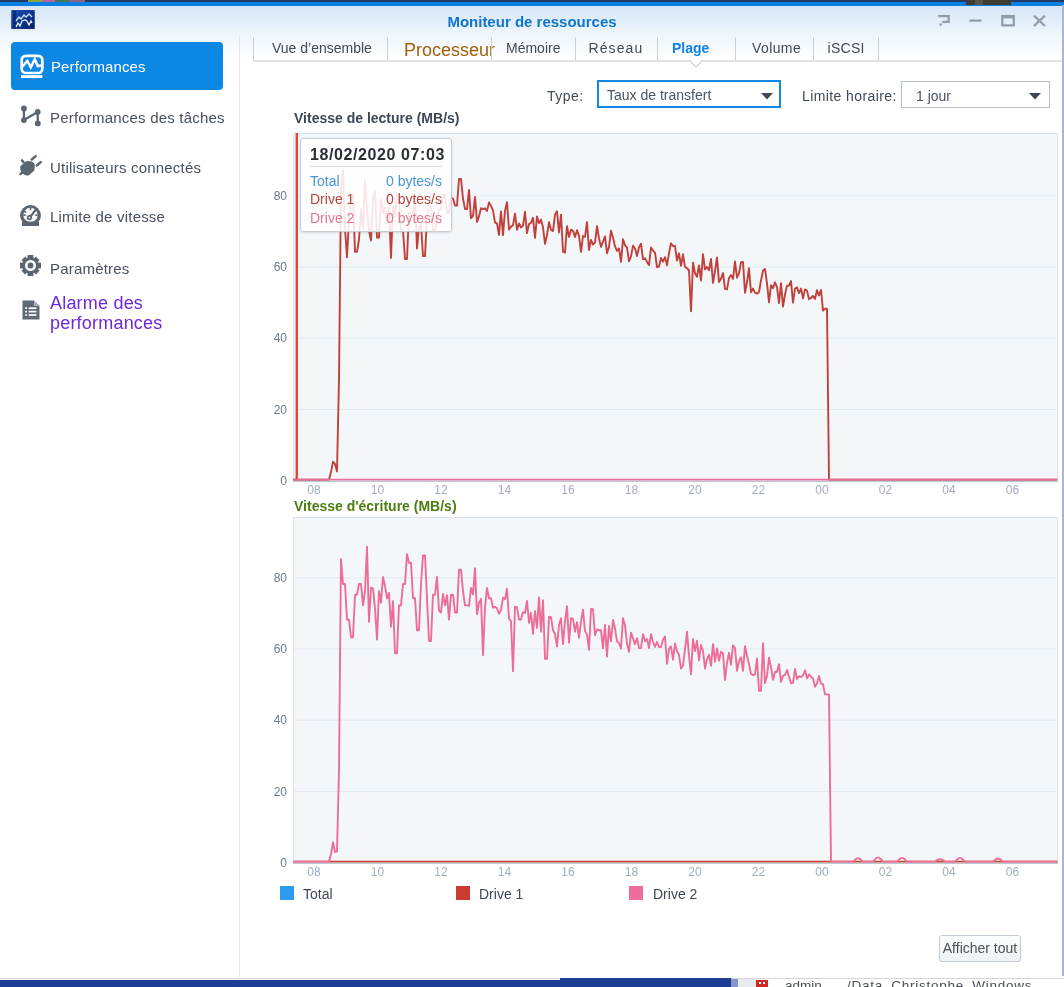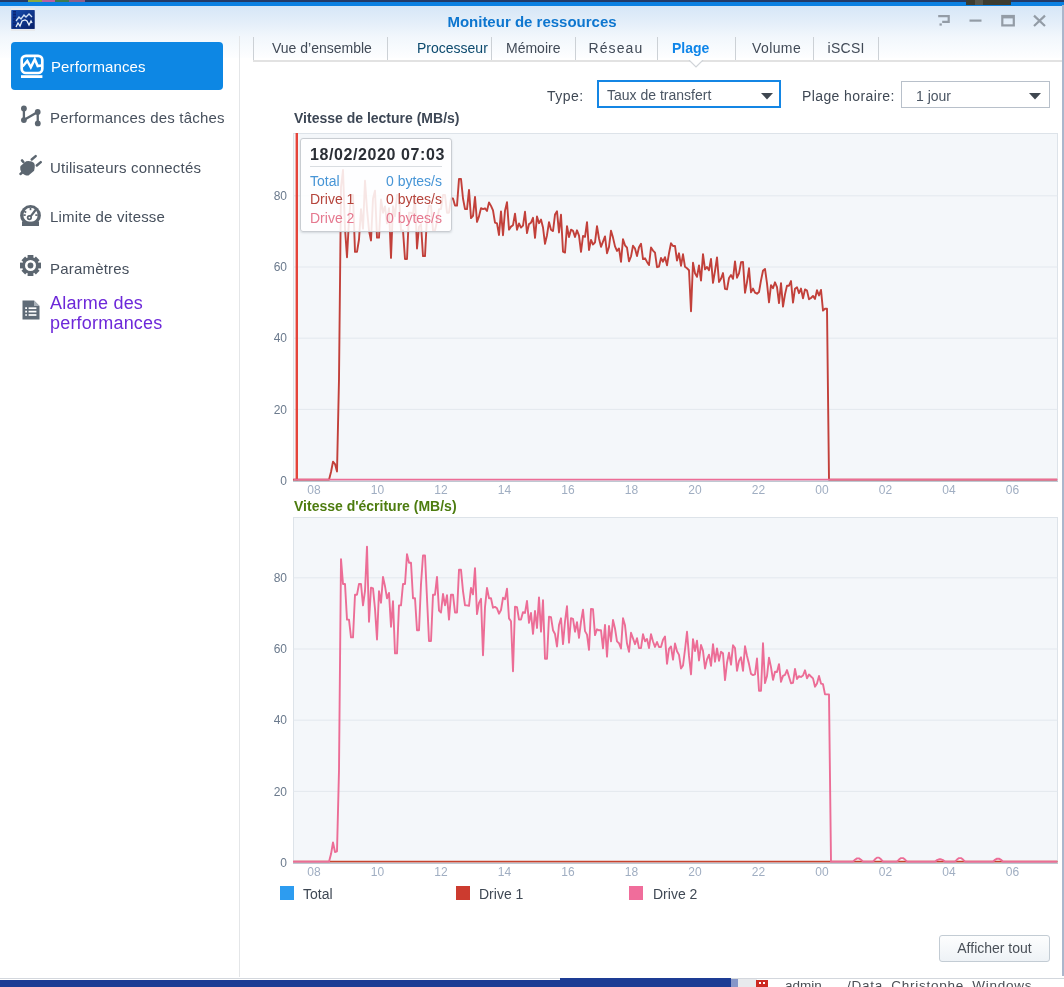--- a/index.html
+++ b/index.html
@@ -134,21 +134,21 @@
     <line x1="5.2" y1="12.6" x2="7" y2="12.6"></line>
         <line x1="8.6" y1="12.6" x2="16.4" y2="12.6"></line>
     <line x1="5.2" y1="16" x2="7" y2="16"></line>
         <line x1="8.6" y1="16" x2="16.4" y2="16"></line>
   </g>
 </svg>
 <div class="abs" style="left:50px;top:294px;font-size:18px;letter-spacing:.2px;color:#6d28d9;line-height:19.5px">Alarme des<br>performances</div>
 
 <div class="abs" style="left:253px;top:60px;width:809px;height:1.5px;background:#e2e2e2"></div>
 <div class="abs" style="left:272px;top:40px;font-size:14px;color:#414a57">Vue d’ensemble</div>
-<div class="abs" style="left:417px;top:40px;font-size:14px;color:#0c4a6e">Processeur</div>
+<div class="abs" style="left:404px;top:40px;font-size:18px;color:#a16207">Processeur</div>
 <div class="abs" style="left:506px;top:40px;font-size:14px;color:#414a57">Mémoire</div>
 <div class="abs" style="left:588.5px;top:40px;font-size:14px;letter-spacing:1.1px;color:#414a57">Réseau</div>
 <div class="abs" style="left:672px;top:40px;font-size:14px;font-weight:bold;color:#0e85e9">Plage</div>
 <div class="abs" style="left:752px;top:40px;font-size:14px;letter-spacing:.4px;color:#414a57">Volume</div>
 <div class="abs" style="left:827.5px;top:40px;font-size:14px;letter-spacing:.3px;color:#414a57">iSCSI</div>
 <div class="abs" style="left:253px;top:37px;width:1px;height:23px;background:#ccd1d6"></div>
 <div class="abs" style="left:387px;top:37px;width:1px;height:23px;background:#ccd1d6"></div>
 <div class="abs" style="left:491px;top:37px;width:1px;height:23px;background:#ccd1d6"></div>
 <div class="abs" style="left:575px;top:37px;width:1px;height:23px;background:#ccd1d6"></div>
 <div class="abs" style="left:657px;top:37px;width:1px;height:23px;background:#ccd1d6"></div>
@@ -158,21 +158,21 @@
 <svg class="abs" style="left:688px;top:60px" width="16" height="8" viewBox="0 0 16 8">
   <path d="M1,0 L8,7 L15,0" fill="#fff" stroke="#d0d4d8" stroke-width="1.2"></path>
 </svg>
 
 <div class="abs" style="left:547px;top:88px;font-size:14px;letter-spacing:.5px;color:#3f4854">Type:</div>
 <div class="abs" style="left:597px;top:80px;width:184px;height:28px;border:2px solid #1486e4;background:#fff"></div>
 <div class="abs" style="left:607px;top:87px;font-size:14px;color:#4a5563">Taux de transfert</div>
 <svg class="abs" style="left:760px;top:92px" width="14" height="8">
       <path d="M1,1 h12 l-6,6.5 z" fill="#3f4750"></path>
     </svg>
-<div class="abs" style="left:802px;top:88px;font-size:14px;letter-spacing:.4px;color:#3f4854">Plage horaire:</div>
+<div class="abs" style="left:802px;top:88px;font-size:14px;letter-spacing:.4px;color:#3f4854">Limite horaire:</div>
 <div class="abs" style="left:901px;top:81px;width:149px;height:27px;border:1px solid #b8c0ca;background:#fff"></div>
 <div class="abs" style="left:916px;top:87.5px;font-size:14px;color:#4a5563">1 jour</div>
 <svg class="abs" style="left:1028px;top:92px" width="14" height="8">
       <path d="M1,1 h12 l-6,6.5 z" fill="#3f4750"></path>
     </svg>
 
 <div class="abs" style="left:294px;top:110px;font-size:14px;font-weight:bold;color:#3d4755">Vitesse de lecture (MB/s)</div>
 <div class="abs" style="left:294px;top:498px;font-size:14px;font-weight:bold;color:#4d7c0f">Vitesse d'écriture (MB/s)</div>
 <svg class="abs" style="left:0;top:0" width="1064" height="987" viewBox="0 0 1064 987" font-family="Liberation Sans, sans-serif">
 
@@ -245,21 +245,21 @@
 <div class="abs" style="left:310px;top:209.5px;font-size:14px;color:#e5788f">Drive 2</div>
 <div class="abs" style="left:310px;top:209.5px;width:132px;text-align:right;font-size:14px;color:#e5788f">0 bytes/s</div>
 
 <div class="abs" style="left:279.5px;top:885.5px;width:14px;height:14px;background:#2d9cf0"></div>
 <div class="abs" style="left:303px;top:886px;font-size:14px;color:#3f4854">Total</div>
 <div class="abs" style="left:455.5px;top:885.5px;width:14px;height:14px;background:#cc3b2f"></div>
 <div class="abs" style="left:479px;top:886px;font-size:14px;color:#3f4854">Drive 1</div>
 <div class="abs" style="left:629px;top:885.5px;width:14px;height:14px;background:#f06d9b"></div>
 <div class="abs" style="left:653px;top:886px;font-size:14px;color:#3f4854">Drive 2</div>
 
-<div class="abs" style="left:939px;top:935px;width:111px;height:27px;border:1px solid #c3ccd4;border-radius:3px;
+<div class="abs" style="left:939px;top:935px;width:82px;height:27px;border:1px solid #c3ccd4;border-radius:3px;
   background:linear-gradient(180deg,#fdfefe,#eef2f6);text-align:center;line-height:25px;
   font-size:14px;color:#4a5058">Afficher tout</div>
 
 <div class="abs" style="left:1062px;top:5px;width:1.5px;height:971px;background:#aab7cc"></div>
 <div class="abs" style="left:1040px;top:983.5px;width:17px;height:4px;background:#a5aebc"></div>
 <div class="abs" style="left:1057px;top:983px;width:7px;height:4px;background:#27427e"></div>
 
 <div class="abs" style="left:0;top:978.4px;width:1064px;height:1px;background:#d3d7dd"></div>
 <div class="abs" style="left:560px;top:978.4px;width:171px;height:9px;background:#1d3c94"></div>
 <div class="abs" style="left:0;top:979.5px;width:731px;height:8px;background:#1d3c94"></div>

